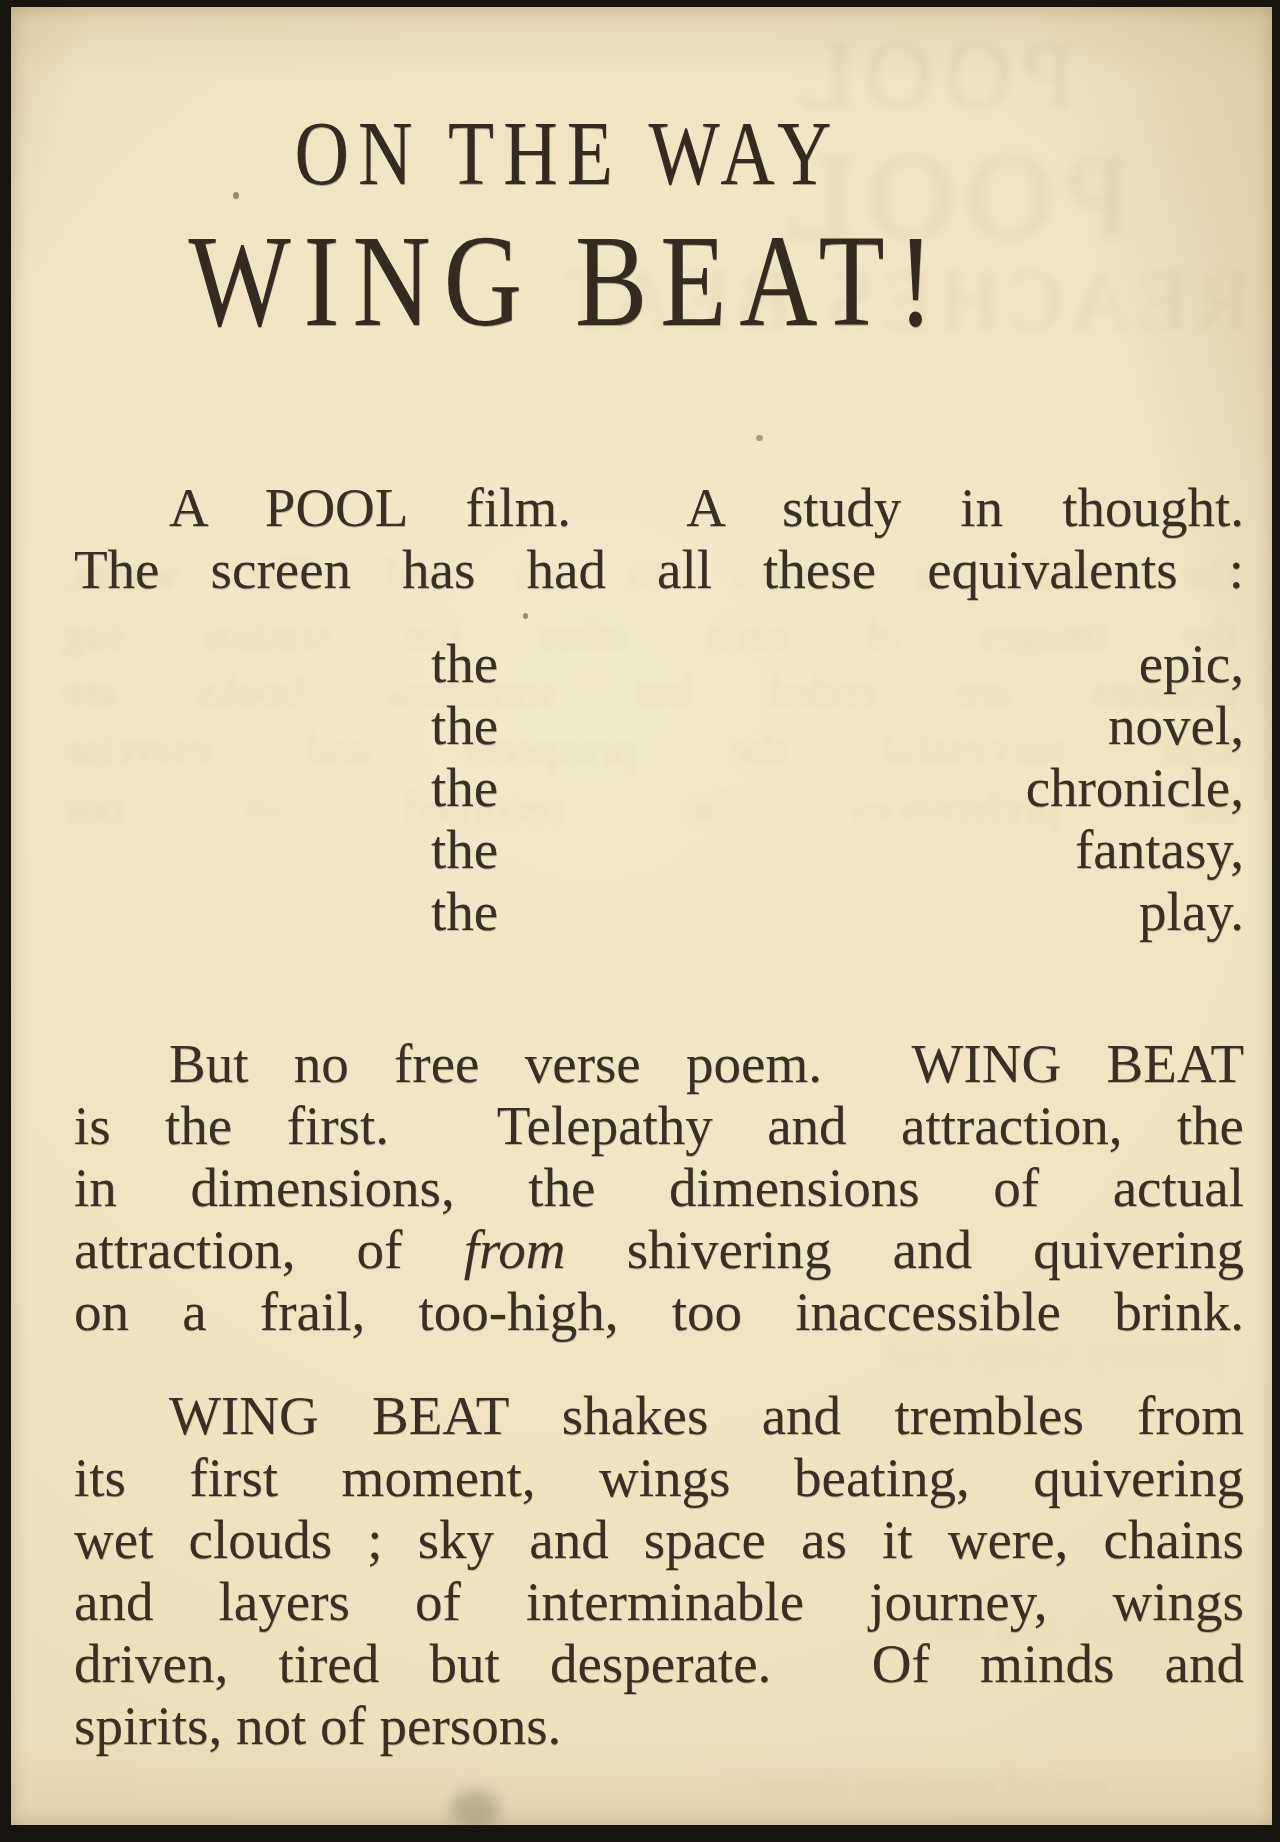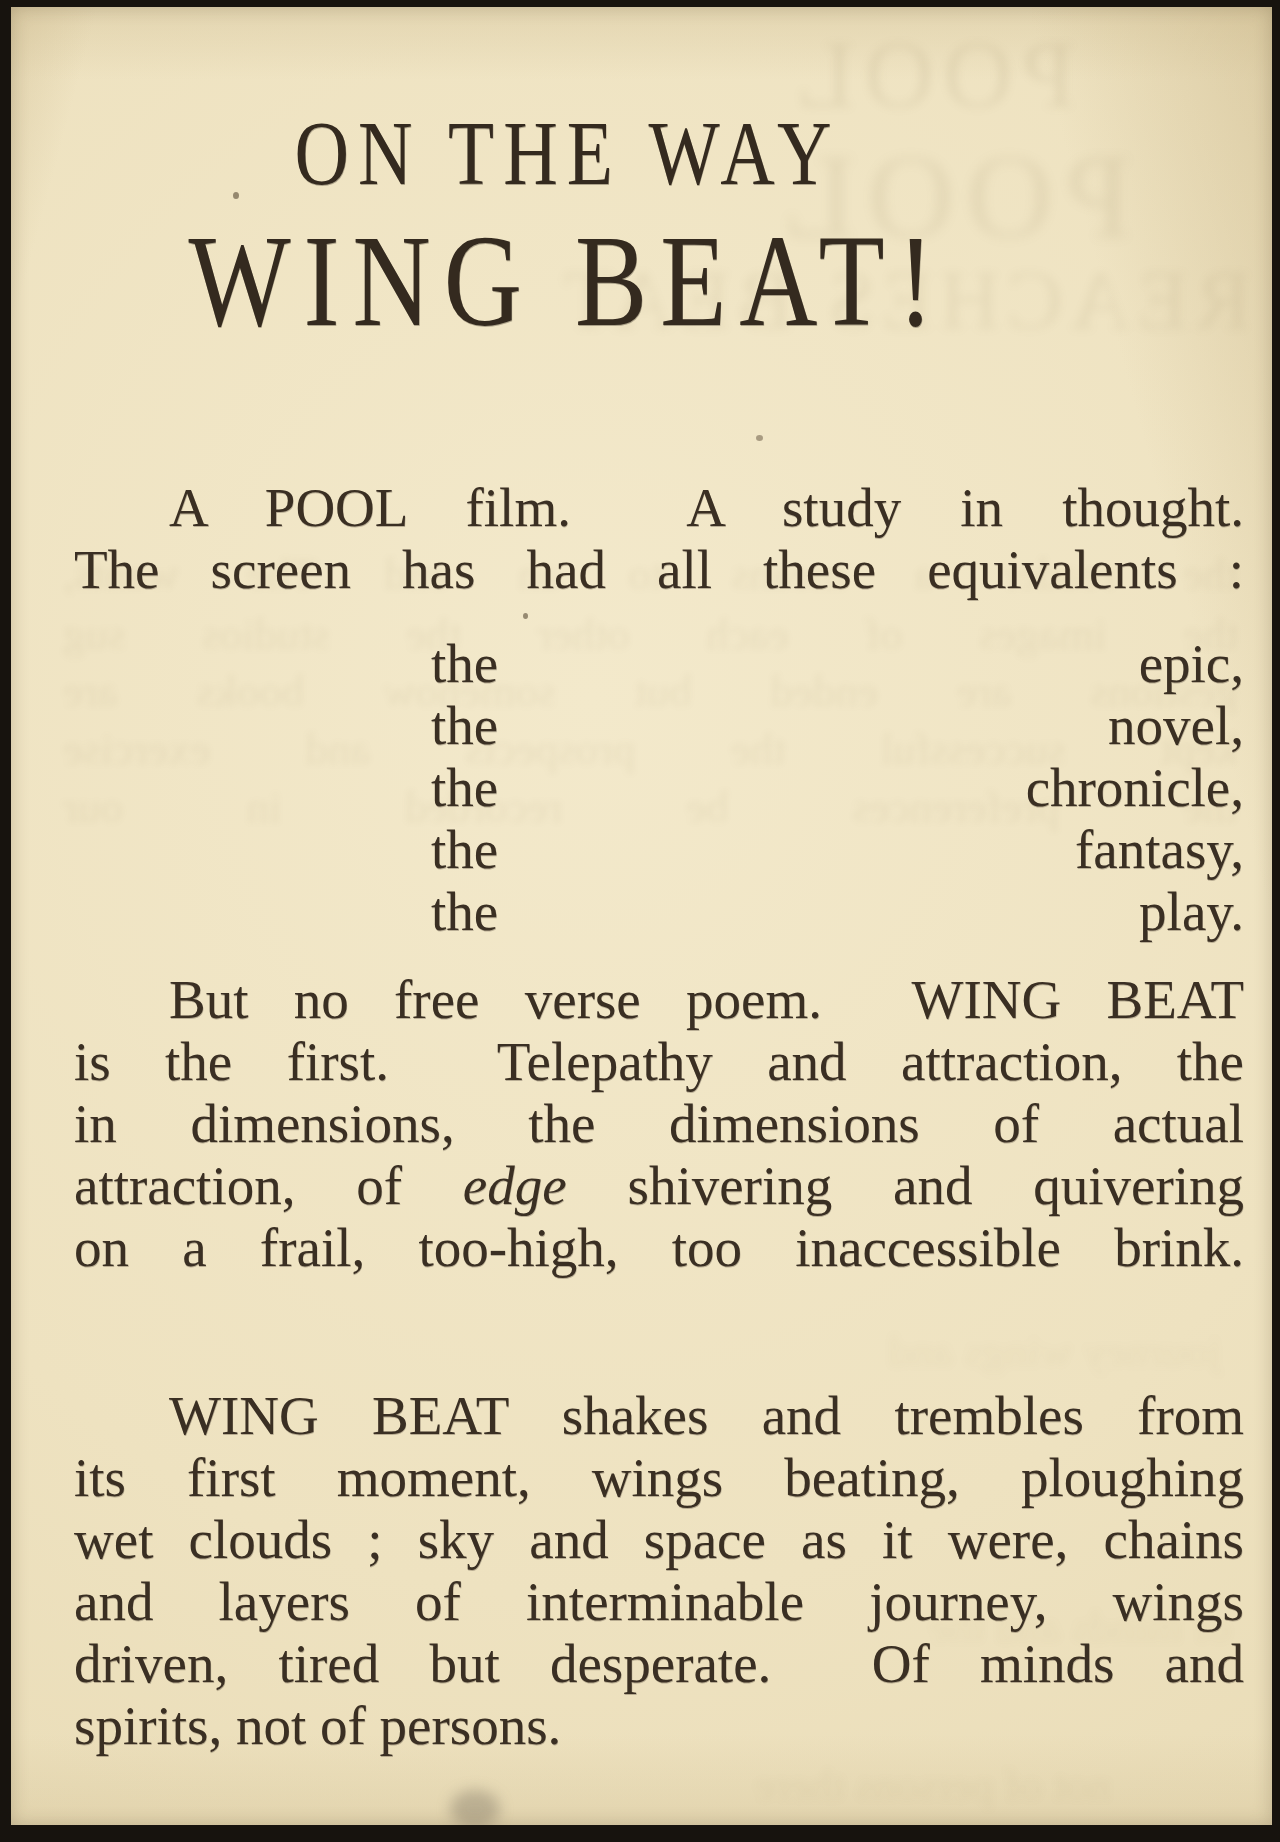--- a/index.html
+++ b/index.html
@@ -67,21 +67,21 @@
   .line {
     text-align: justify;
     text-align-last: justify;
   }
   .line.indent { text-indent: 95px; }
   .line.no-stretch { text-align-last: left; }
 
   .para-1 { top: 470px; }
   .the-list { top: 626px; padding-left: 357px; width: 813px; }
   .the-list .list-line { text-align: left; }
-  .para-2 { top: 962px; }
+  .para-2 { top: 1026px; }
   .para-3 { top: 1378px; }
 
   
   .ghost {
     position: absolute;
     color: #86754f;
     transform: scaleX(-1);
     pointer-events: none;
     white-space: nowrap;
     line-height: 1;
@@ -161,26 +161,26 @@
     <div class="line list-line">the novel,</div>
     <div class="line list-line">the chronicle,</div>
     <div class="line list-line">the fantasy,</div>
     <div class="line list-line">the play.</div>
   </div>
 
   <div class="block para-2">
     <div class="line indent">But no free verse poem.&nbsp; WING BEAT</div>
     <div class="line">is the first.&nbsp; Telepathy and attraction, the</div>
     <div class="line">in dimensions, the dimensions of actual</div>
-    <div class="line"><span>attraction, of </span><i>edge</i><span> shivering and quivering</span></div>
+    <div class="line"><span>attraction, of </span><i>from</i><span> shivering and quivering</span></div>
     <div class="line">on a frail, too-high, too inaccessible brink.</div>
   </div>
 
   <div class="block para-3">
     <div class="line indent">WING BEAT shakes and trembles from</div>
-    <div class="line">its first moment, wings beating, ploughing</div>
+    <div class="line">its first moment, wings beating, quivering</div>
     <div class="line">wet clouds&nbsp;; sky and space as it were, chains</div>
     <div class="line">and layers of interminable journey, wings</div>
     <div class="line">driven, tired but desperate.&nbsp; Of minds and</div>
     <div class="line no-stretch">spirits, not of persons.</div>
   </div>
 
 </div>
 
 </body></html>

